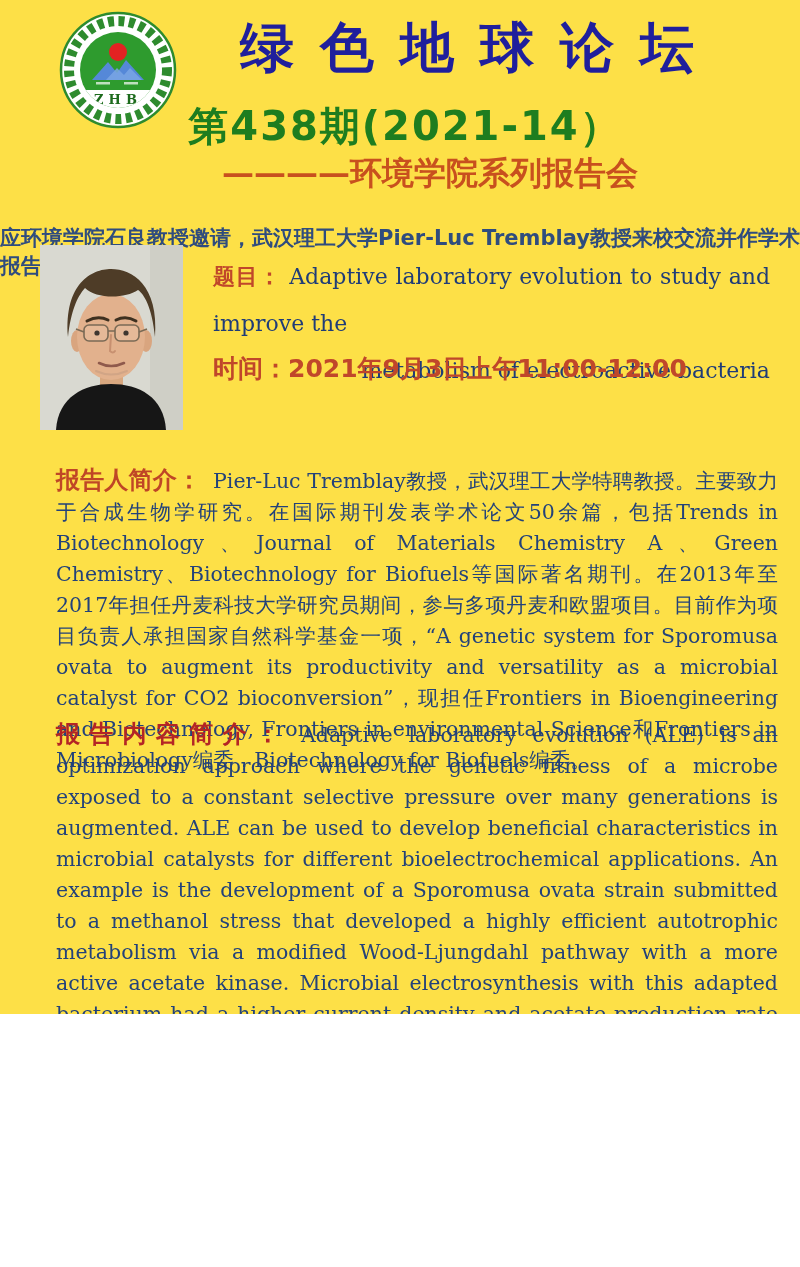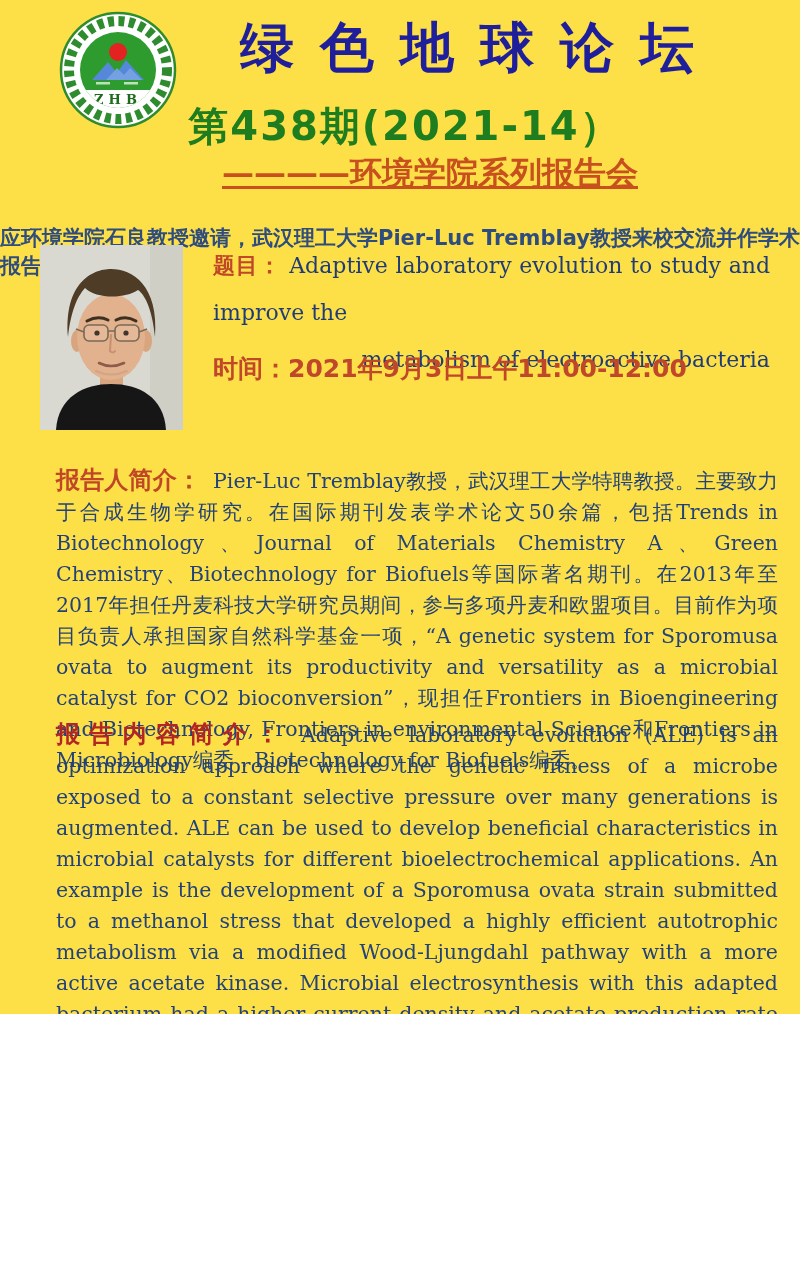--- a/index.html
+++ b/index.html
@@ -8,27 +8,27 @@
 
   
   .logo{position:absolute;left:58px;top:10px;width:120px;height:120px;}
   .forum-title{position:absolute;left:172px;right:12px;top:12px;margin:0;
       font-size:54px;font-weight:bold;color:#1f1f9c;text-align:center;letter-spacing:26px;
       font-family:"DejaVu Serif","Liberation Serif",serif;white-space:nowrap;}
   .issue{position:absolute;left:10px;right:0;top:99px;text-align:center;
       font-size:40px;font-weight:bold;color:#1e7d1f;letter-spacing:2px;}
   .subtitle{position:absolute;left:160px;right:100px;top:152px;text-align:center;
       font-size:32px;font-weight:bold;color:#c8501e;
-      font-family:"DejaVu Serif","Liberation Serif",serif;white-space:nowrap;text-decoration:underline;}
+      font-family:"DejaVu Serif","Liberation Serif",serif;white-space:nowrap;}
   .invitation{position:absolute;left:0;right:0;top:203px;text-align:left;
       font-size:21px;font-weight:600;color:#2f4c7e;margin-top:21px;}
 
   
   .photo{position:absolute;left:40px;top:245px;width:143px;height:185px;}
-  .lecture-title{position:absolute;left:213px;top:242px;width:557px;
+  .lecture-title{position:absolute;left:213px;top:253px;width:557px;
       font-family:"DejaVu Serif","Liberation Serif",serif;
       font-size:22px;line-height:47px;color:#1f3c78;text-align:justify;}
   .lecture-title .lab{font-family:"DejaVu Sans","Liberation Sans",sans-serif;
       color:#c0472a;font-weight:600;margin-right:8px;}
   .lecture-title .line2{text-align:right;}
   .row-time{position:absolute;left:213px;top:352px;font-size:25px;font-weight:700;color:#c0472a;}
   .row-venue{position:absolute;left:213px;top:398px;font-size:25px;font-weight:600;color:#c0472a;}
 
   
   .para{position:absolute;left:40px;width:722px;margin:16px;

